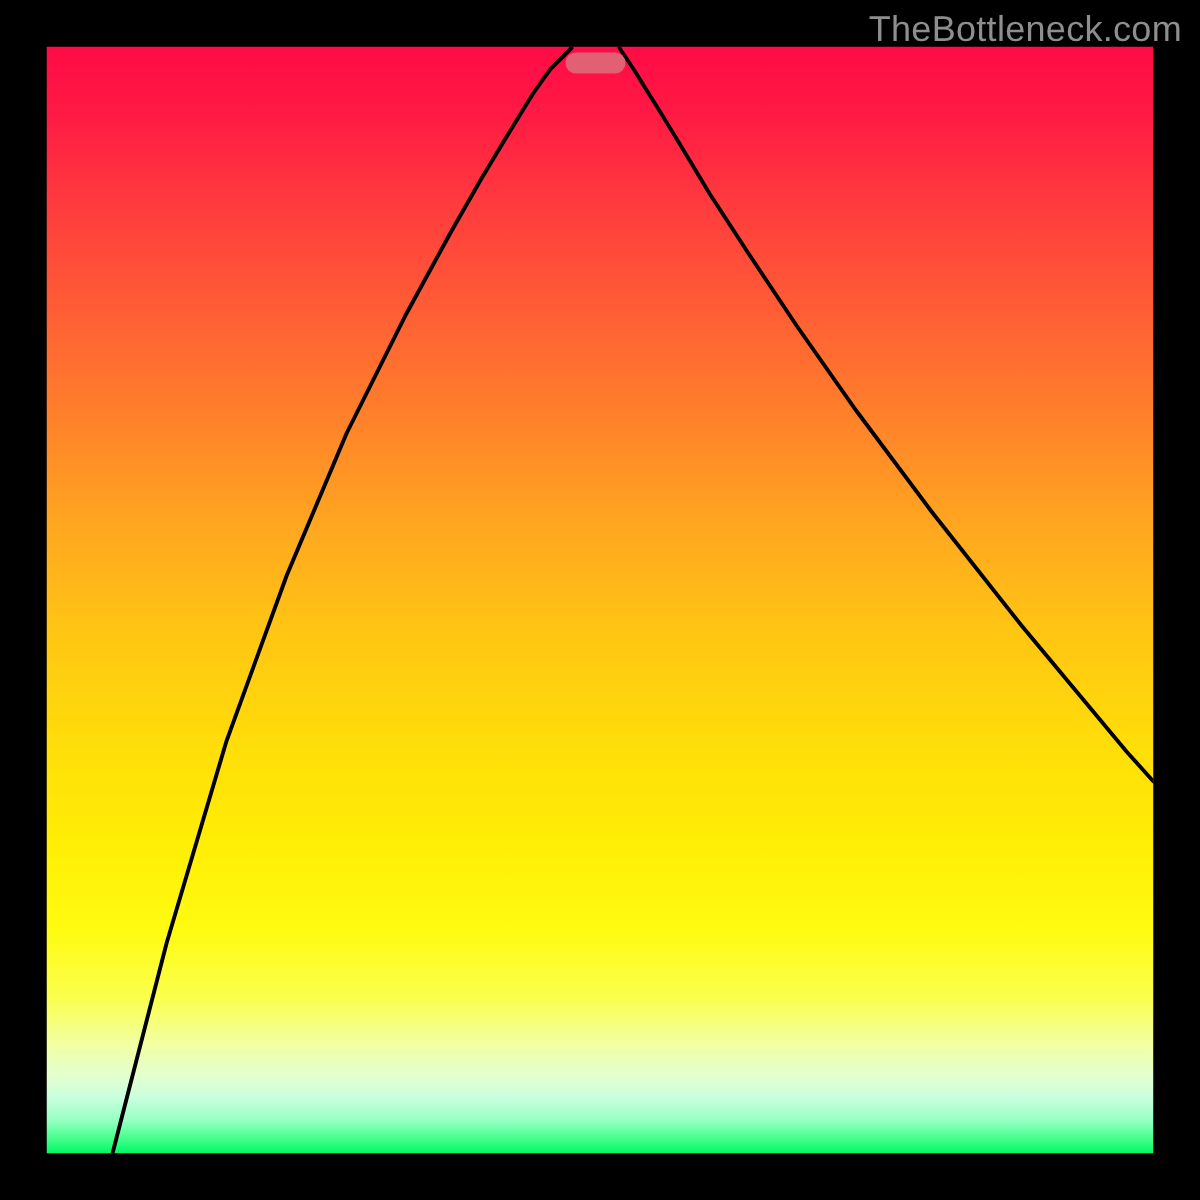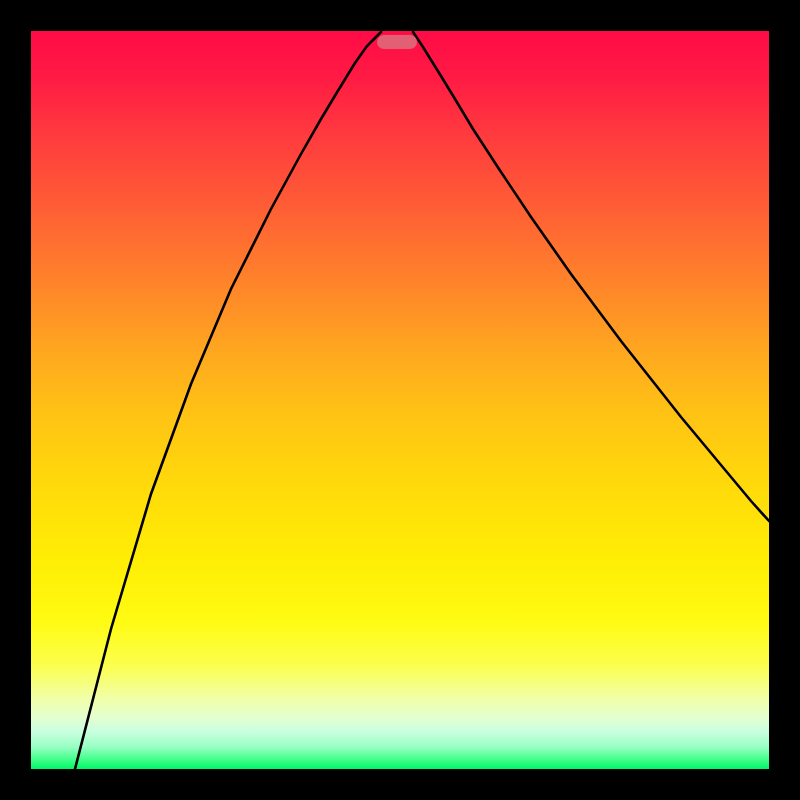--- a/index.html
+++ b/index.html
@@ -87,13 +87,14 @@
     <div class="gradient"></div>
 
     <svg class="curve" viewBox="0 0 738 738" preserveAspectRatio="none">
       <path id="left-path" fill="none" stroke="#000" stroke-width="2.6" stroke-linecap="round" d="M44 738 L80 598 L120 463 L160 353 L200 258 L240 178 L270 123 L290 88 L305 63 L316 45 L324 32 L331 22 L336 15 L341 10 L345 6 L348 3 L350 1"></path>
       <path id="right-path" fill="none" stroke="#000" stroke-width="2.6" stroke-linecap="round" d="M382 1 L386 7 L392 16 L400 29 L410 45 L424 68 L442 98 L468 138 L500 186 L540 243 L590 310 L650 386 L720 470 L738 490"></path>
     </svg>
 
     <div id="marker" class="marker" style="left: 346px; top: 4px; width: 40px; height: 14px; background: rgb(225, 96, 116);"></div>
   </div>
 
+  <div class="watermark">TheBottleneck.com</div>
 </div>
 
 </body></html>

